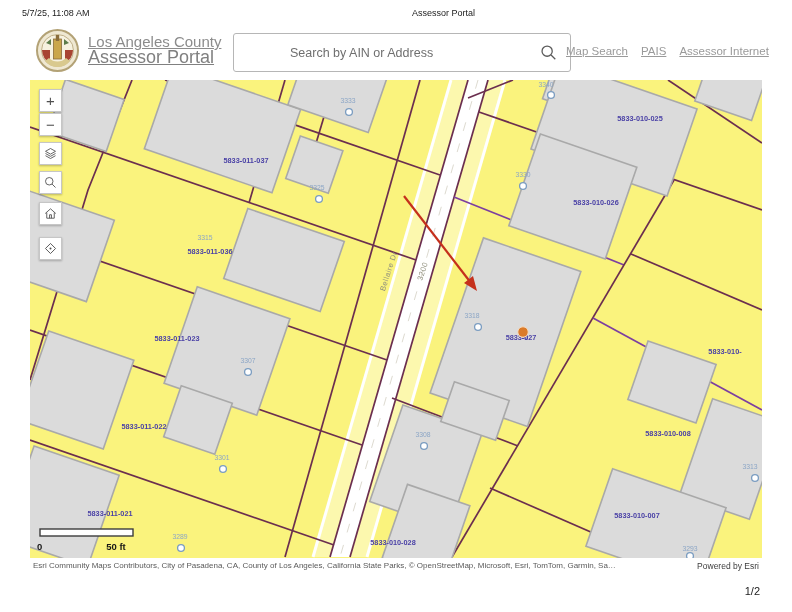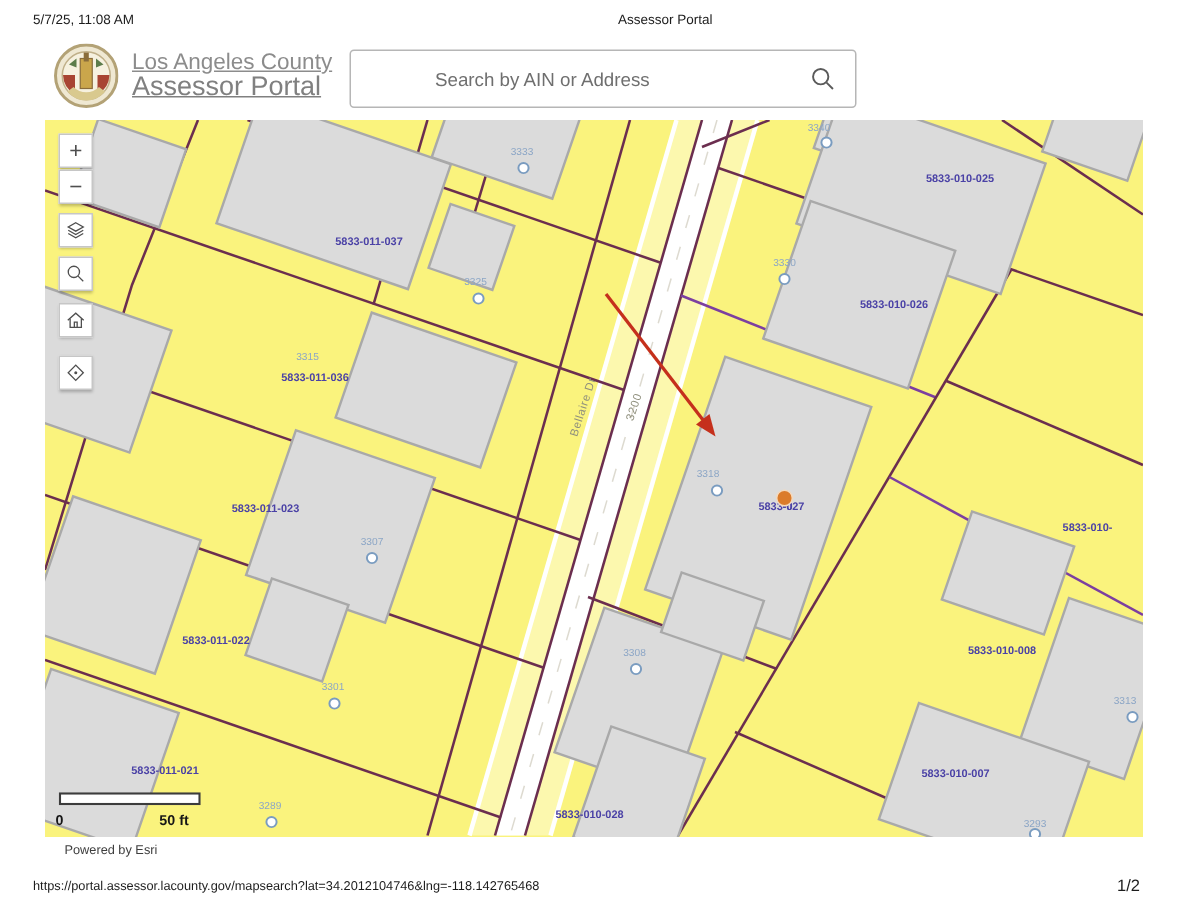--- a/index.html
+++ b/index.html
@@ -65,20 +65,25 @@
   <div class="t-portal">Assessor Portal</div>
 
   <div class="searchbox">
     <input type="text" placeholder="Search by AIN or Address" style="">
     <svg class="search-ic" viewBox="0 0 20 20">
       <circle cx="8.4" cy="8.4" r="6" fill="none" stroke="#5a5a5a" stroke-width="1.5"></circle>
       <line x1="13" y1="13" x2="18" y2="18" stroke="#5a5a5a" stroke-width="1.5"></line>
     </svg>
   </div>
 
+  <div class="nav">
+    <span>Map Search</span>
+    <span>PAIS</span>
+    <span>Assessor Internet</span>
+  </div>
 
   <div class="map-wrap">
     <svg id="map-svg" class="basemap" width="732" height="478" viewBox="0 0 732 478">
 
       <rect x="0" y="0" width="732" height="478" fill="#FAF37D"></rect>
 
       <g>
         <polygon points="421,0 475,0 337,477 283,477" fill="#FCF8AE"></polygon>
         <polygon points="438,0 458,0 320,477 300,477" fill="#FFFFFF"></polygon>
         <line x1="448" y1="0" x2="310" y2="477" stroke="#dddad0" stroke-width="1" stroke-dasharray="9,13"></line>
@@ -221,18 +226,18 @@
     </div>
     <div class="ctl" style="left:9px;top:157px;">
       <svg viewBox="0 0 24 24">
         <rect x="6.3" y="6.3" width="11.4" height="11.4" transform="rotate(45 12 12)"></rect>
           <circle cx="12" cy="12" r="1.6" fill="#4f4f4f" stroke="none"></circle>
       </svg>
     </div>
   </div>
 
   <div class="attr-row">
+    <span class="attr-txt">Esri Community Maps Contributors, City of Pasadena, CA, County of Los Angeles, California State Parks, © OpenStreetMap, Microsoft, Esri, TomTom, Garmin, Sa…</span>
     <span class="powered">Powered by Esri</span>
   </div>
 
-  <div class="pf-url">https://portal.assessor.lacounty.gov/mapsearch?lat=34.2012104746&amp;lng=-118.142765468</div>
   <div class="pf-page">1/2</div>
 </div>
 
 </body></html>

